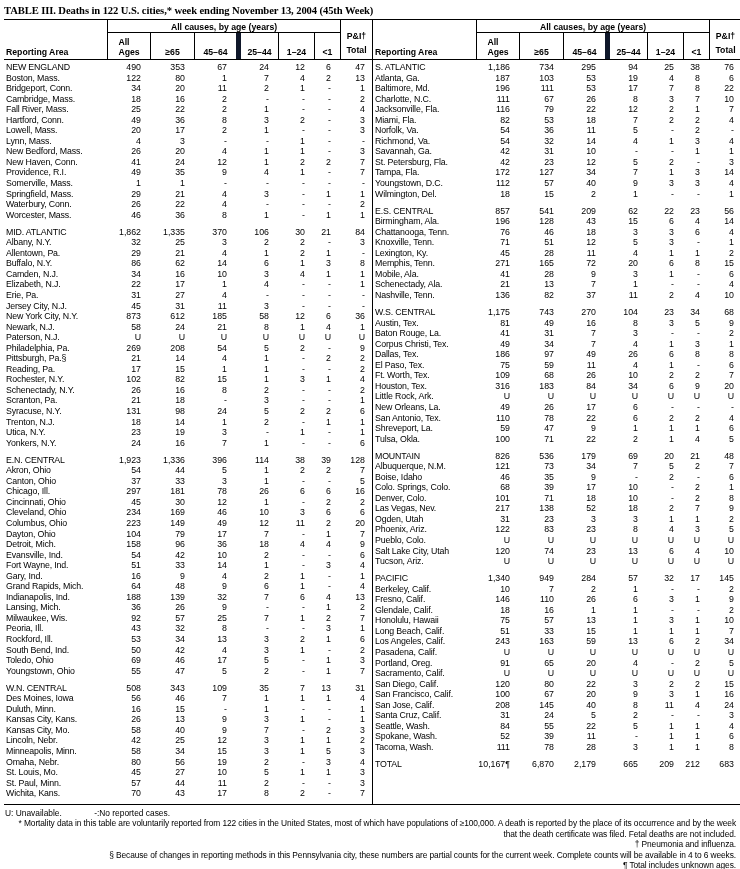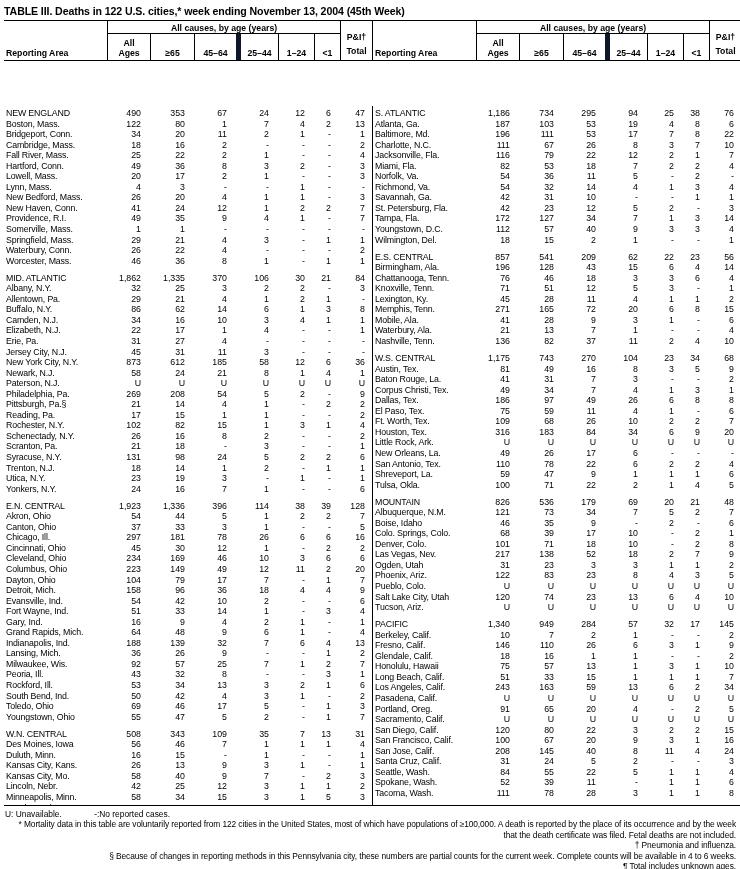--- a/index.html
+++ b/index.html
@@ -1,38 +1,38 @@
 <!DOCTYPE html>
 <html><head>
 <meta charset="utf-8">
 <style>
   html,body{margin:0;padding:0;background:#fff;color:#000;}
   body{width:740px;height:869px;font-family:"Liberation Sans",sans-serif;-webkit-font-smoothing:none;}
   .page{padding:4px 0 0 4px;}
-  .title{font-size:10.6px;font-weight:bold;letter-spacing:-0.1px;margin:1px 0 3px 0;}
+  .title{font-size:10.6px;font-weight:bold;letter-spacing:-0.1px;margin:1px 0 3px 0;font-family:Liberation Serif, serif;}
 
   .cols{display:grid;grid-template-columns:104px 42px 44px 42px 42px 36px 26px 32px;}
 
   .thead{display:flex;border-top:1px solid #000;border-bottom:1px solid #000;}
   .half{width:368px;}
   .half.right{border-left:1px solid #000;}
   .hdr{grid-template-rows:13px 26px;font-weight:bold;font-size:8.7px;}
   .h-area{grid-column:1;grid-row:1/3;display:flex;align-items:flex-end;padding:0 0 2px 2px;border-right:1px solid #000;}
   .h-group{grid-column:2/8;grid-row:1;text-align:center;border-bottom:1px solid #000;padding-top:2px;}
   .h-pi{grid-column:8;grid-row:1/3;border-left:1px solid #000;display:flex;align-items:flex-end;justify-content:center;text-align:center;padding-bottom:2px;white-space:pre-line;line-height:14px;}
-  .ac{grid-row:2;display:flex;align-items:flex-end;justify-content:center;text-align:center;padding-bottom:2px;white-space:pre-line;line-height:10px;}
+  .ac{grid-row:2;display:flex;align-items:flex-end;justify-content:center;padding-bottom:2px;white-space:pre-line;line-height:10px;}
   .ac1{grid-column:2;}
   .ac2{grid-column:3;border-left:1px solid #000;}
   .ac3{grid-column:4;border-left:1px solid #000;}
   .ac4{grid-column:5;border-left:5px solid #0f172a;}
   .ac5{grid-column:6;border-left:1px solid #000;}
   .ac6{grid-column:7;border-left:1px solid #000;}
 
   .tbody{display:flex;height:744px;border-bottom:1px solid #000;overflow:hidden;}
-  .half-body{padding-top:2px;margin-top:45px;}
+  .half-body{padding-top:2px;}
   .section:not(:first-child){margin-top:6.5px;}
   .row{height:10.55px;line-height:10.55px;font-size:8.8px;}
   .c{white-space:nowrap;overflow:visible;}
   .c.area{padding-left:2px;letter-spacing:-0.15px;}
   .c.num{text-align:right;padding-right:9px;}
   .c.num.pi{padding-right:7px;}
 
   .foot{font-size:8.4px;line-height:10.6px;padding:2.5px 4px 0 1px;}
   .legend .gap{margin-left:30px;}
   .fn{padding-left:9px;text-indent:-9px;letter-spacing:-0.1px;text-align:right;}
@@ -962,21 +962,21 @@
             <div class="c area">Mobile, Ala.</div>
             <div class="c num">41</div>
             <div class="c num">28</div>
             <div class="c num">9</div>
             <div class="c num">3</div>
             <div class="c num">1</div>
             <div class="c num">-</div>
             <div class="c num pi">6</div>
           </div>
           <div class="row cols">
-            <div class="c area">Waterbury, Ala.</div>
+            <div class="c area">Schenectady, Ala.</div>
             <div class="c num">21</div>
             <div class="c num">13</div>
             <div class="c num">7</div>
             <div class="c num">1</div>
             <div class="c num">-</div>
             <div class="c num">-</div>
             <div class="c num pi">4</div>
           </div>
           <div class="row cols">
             <div class="c area">Nashville, Tenn.</div>

